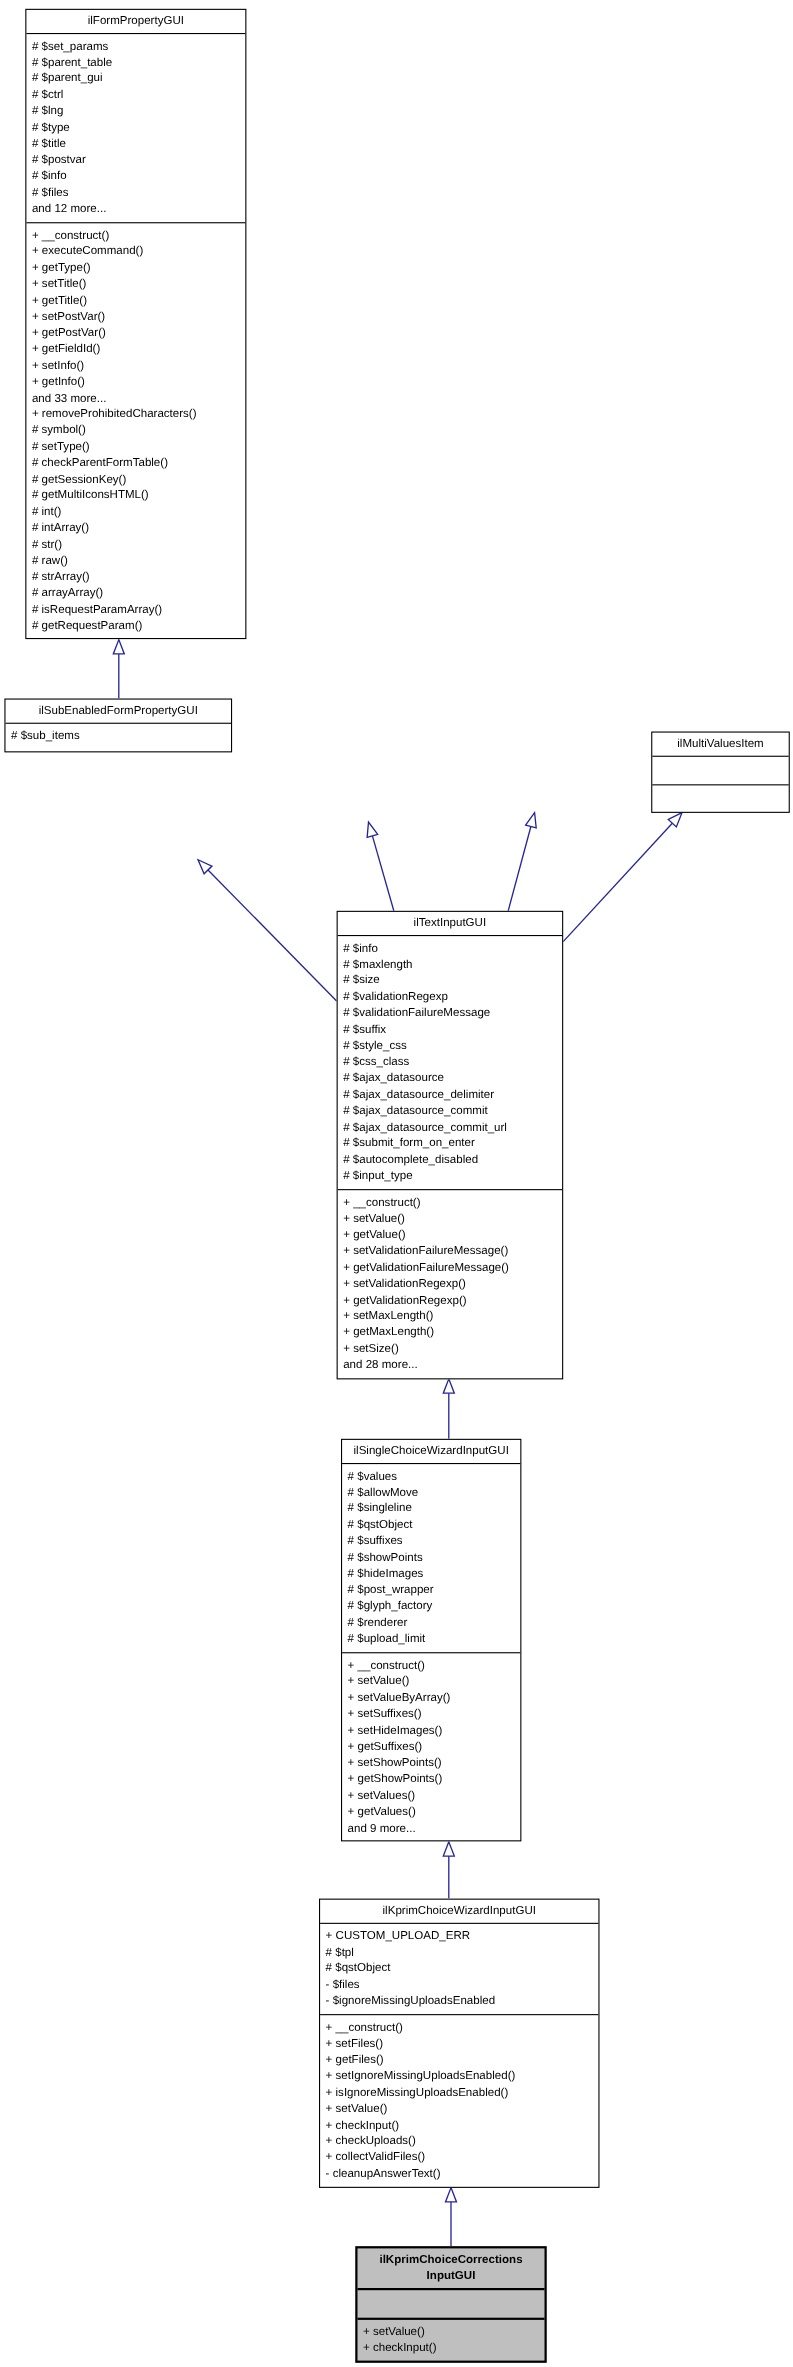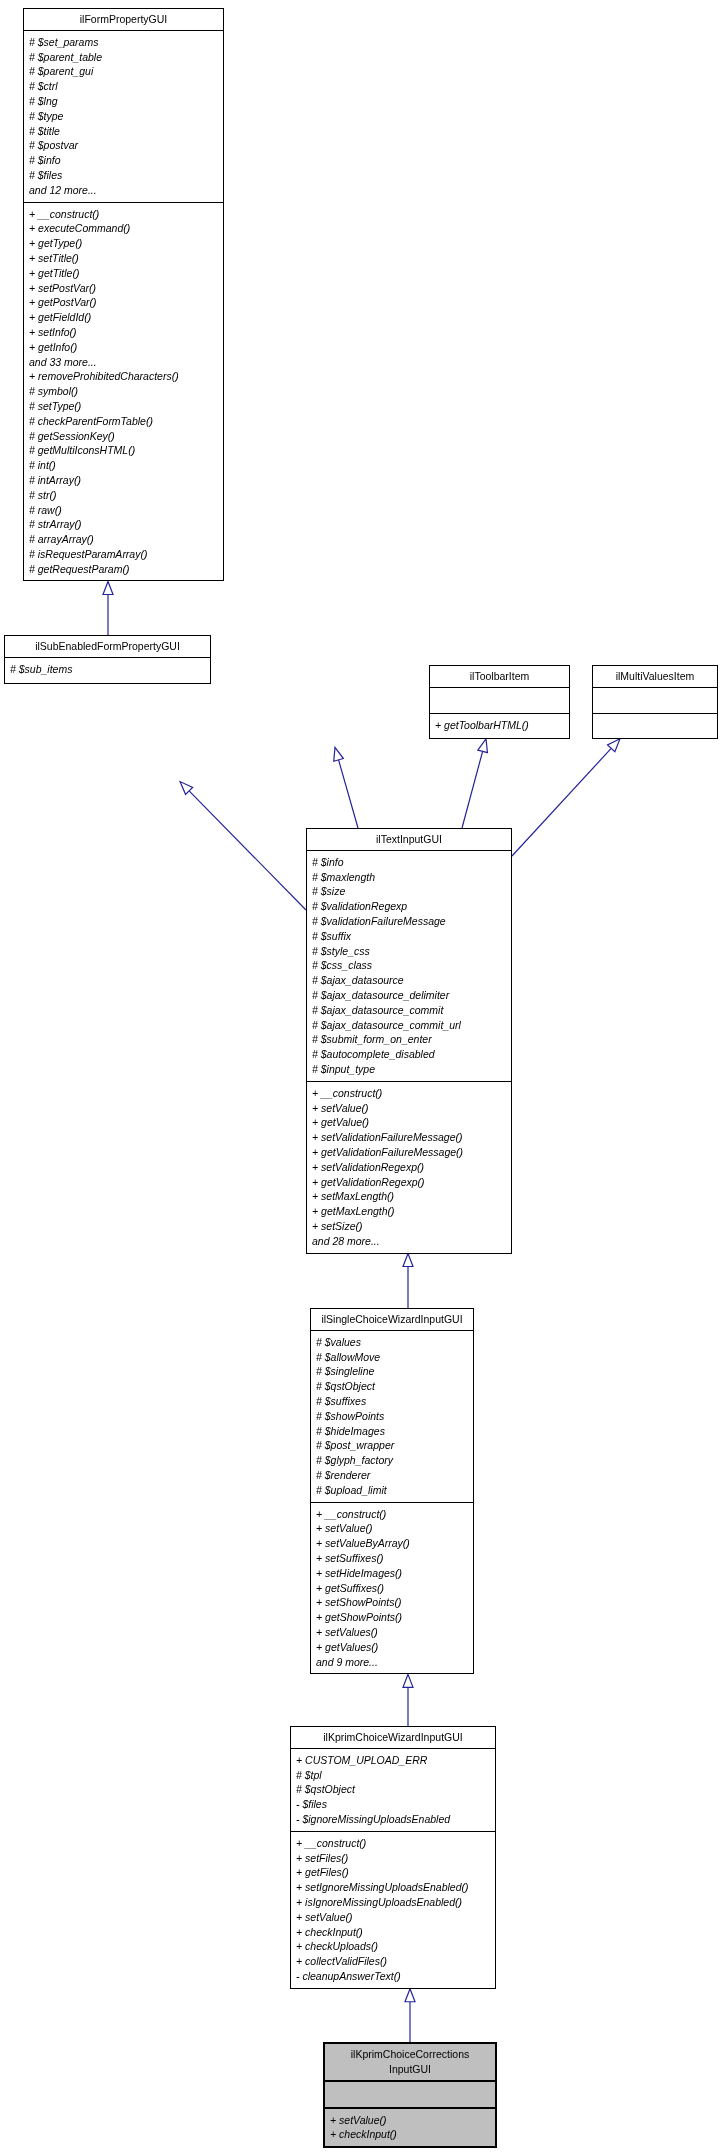--- a/index.html
+++ b/index.html
@@ -21,22 +21,22 @@
     color: #000000;
     cursor: pointer;
   }
   .cls.selected { background: #bfbfbf; border-width: 2px; }
   .cls-title {
     text-align: center;
     padding: 3px 4px;
     border-bottom: 1px solid #000000;
     white-space: nowrap;
   }
-  .cls.selected .cls-title { border-bottom-width: 2px; }
-  .cls-sec { padding: 4px 0; min-height: 25px; font-style: italic; }
+  .cls.selected .cls-title { border-bottom-width: 2px; font-weight: bold; }
+  .cls-sec { padding: 4px 0; min-height: 25px; }
   .cls-sec + .cls-sec { border-top: 1px solid #000000; }
   .cls.selected .cls-sec + .cls-sec { border-top-width: 2px; }
   .row { padding: 0 5px; white-space: nowrap; }
   #edges {
     position: absolute;
     left: 0; top: 0;
     width: 721px; height: 2152px;
     pointer-events: none;
   }
   .edge-line { stroke: var(--arrow, #24249a); stroke-width: 1.2; fill: none; }
@@ -111,29 +111,20 @@
       </div>
     </div>
   <div class="cls" style="left:4px;   top:635px;  width:207px;">
       <div class="cls-title">
         <div>ilSubEnabledFormPropertyGUI</div>
       </div>
       <div class="cls-sec">
         <div class="row"># $sub_items</div>
       </div>
     </div>
-  <div class="cls" style="left:429px; top:665px;  width:141px;">
-      <div class="cls-title">
-        <div>ilToolbarItem</div>
-      </div>
-      <div class="cls-sec"></div>
-      <div class="cls-sec">
-        <div class="row">+ getToolbarHTML()</div>
-      </div>
-    </div>
   <div class="cls" style="left:592px; top:665px;  width:126px;">
       <div class="cls-title">
         <div>ilMultiValuesItem</div>
       </div>
       <div class="cls-sec"></div>
       <div class="cls-sec"></div>
     </div>
   <div class="cls" style="left:306px; top:828px;  width:206px;">
       <div class="cls-title">
         <div>ilTextInputGUI</div>
@@ -193,21 +184,21 @@
         <div class="row">+ setSuffixes()</div>
         <div class="row">+ setHideImages()</div>
         <div class="row">+ getSuffixes()</div>
         <div class="row">+ setShowPoints()</div>
         <div class="row">+ getShowPoints()</div>
         <div class="row">+ setValues()</div>
         <div class="row">+ getValues()</div>
         <div class="row">and 9 more...</div>
       </div>
     </div>
-  <div class="cls" style="left:290px; top:1726px; width:206px;">
+  <div class="cls" style="left:290px; top:1726px; width:255px;">
       <div class="cls-title">
         <div>ilKprimChoiceWizardInputGUI</div>
       </div>
       <div class="cls-sec">
         <div class="row">+ CUSTOM_UPLOAD_ERR</div>
         <div class="row"># $tpl</div>
         <div class="row"># $qstObject</div>
         <div class="row">- $files</div>
         <div class="row">- $ignoreMissingUploadsEnabled</div>
       </div>

